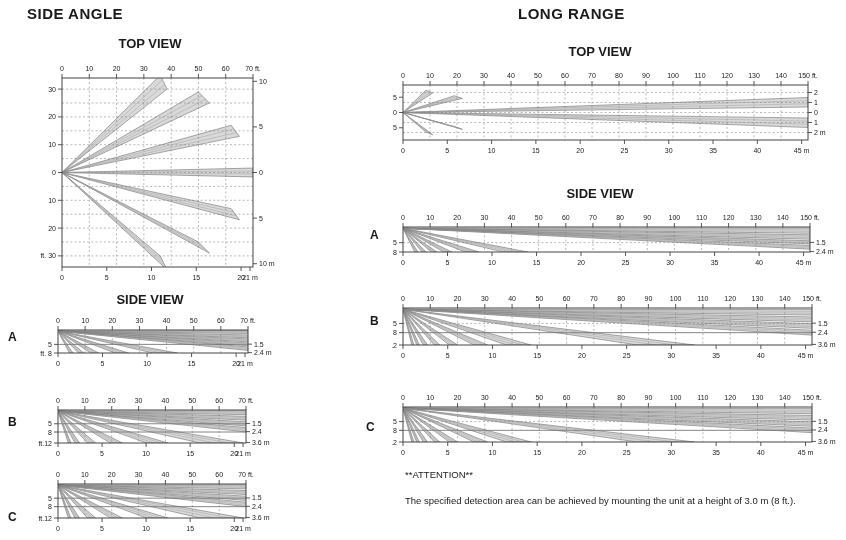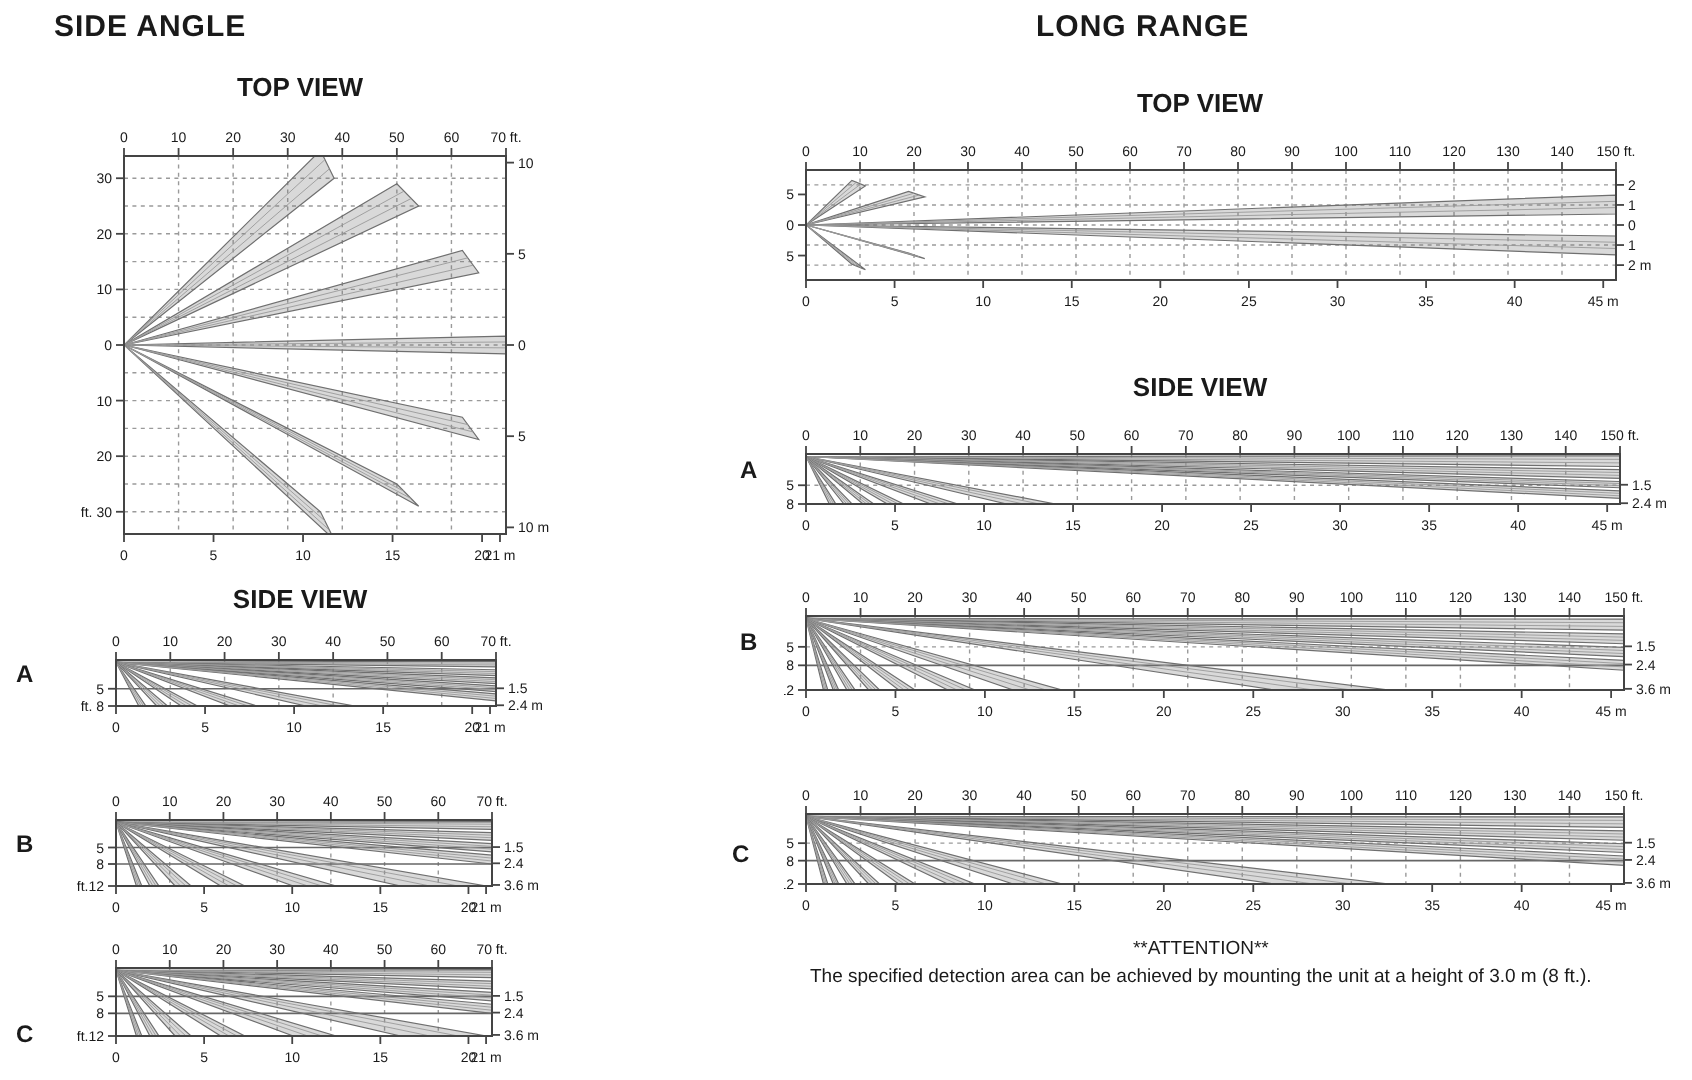--- a/index.html
+++ b/index.html
@@ -3,21 +3,21 @@
 <meta charset="utf-8">
 <style>
   html,body{margin:0;padding:0;background:#fff;}
   .canvas{position:relative;width:846px;height:540px;background:#fff;overflow:hidden;
           font-family:"Liberation Sans","DejaVu Sans",sans-serif;color:#1a1a1a;}
   .h1{position:absolute;font-size:15px;font-weight:bold;letter-spacing:.5px;white-space:nowrap;}
   .h2{position:absolute;font-size:13px;font-weight:bold;text-align:center;white-space:nowrap;}
   .sec{position:absolute;font-size:12px;font-weight:bold;}
   .chart{position:absolute;}
   .attn{position:absolute;font-size:9.5px;line-height:13px;white-space:nowrap;}
-  .attn .head{margin-bottom:1px;text-align:center;}
+  .attn .head{margin-bottom:13px;}
   svg text{font:7px "Liberation Sans","DejaVu Sans",sans-serif;fill:#1a1a1a;}
   .grid{stroke:#9a9a9a;stroke-width:.7;stroke-dasharray:2 2.2;fill:none;}
   .hline{stroke:#666;stroke-width:.8;}
   .border{fill:none;stroke:#444;stroke-width:1;}
   .beam{fill:rgba(120,120,120,.28);stroke:#6f6f6f;stroke-width:.6;}
   .beamline{stroke:#9a9a9a;stroke-width:.45;fill:none;}
   .tick{stroke:#444;stroke-width:.9;}
 </style>
 </head>
 <body>

